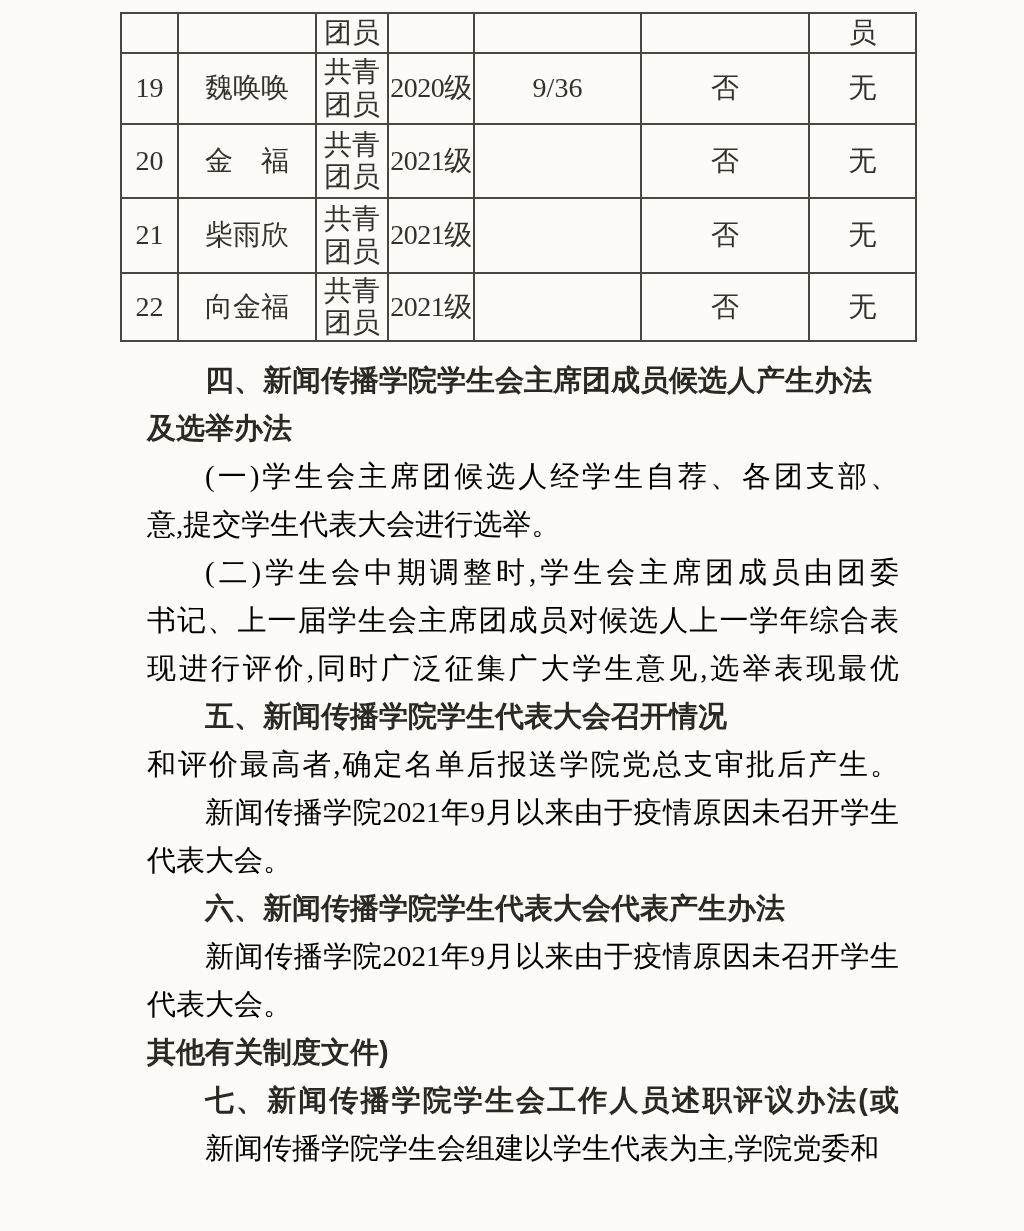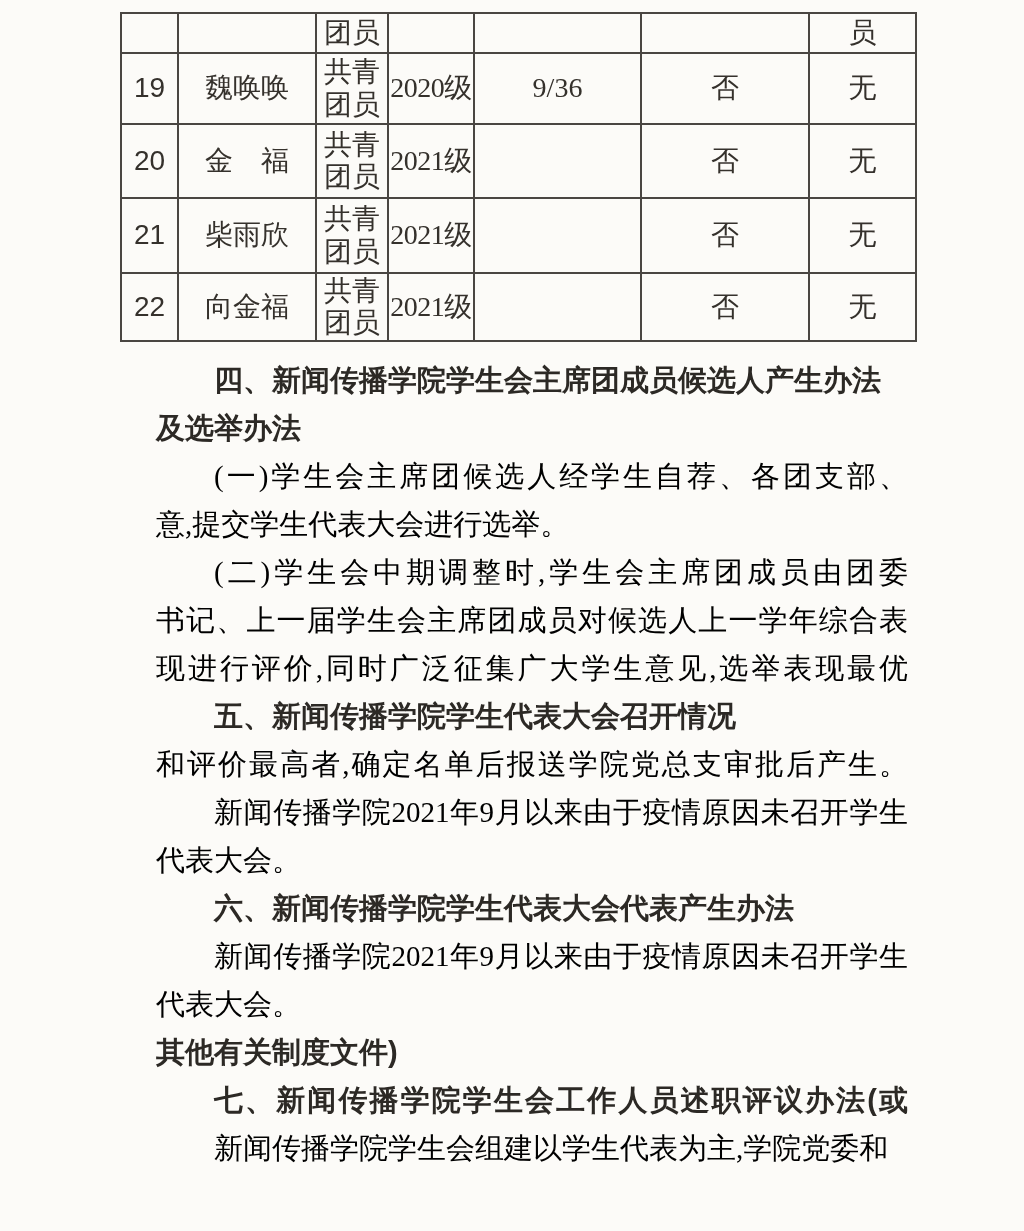--- a/index.html
+++ b/index.html
@@ -26,31 +26,31 @@
   table.roster td {
     border: 2px solid #4a4642;
     text-align: center;
     vertical-align: middle;
     padding: 0;
     font-size: 28px;
     line-height: 1.15;
     overflow: hidden;
     margin-top: 37px;
   }
-  td.c-seq   { font-size: 27px; font-family: Liberation Sans, sans-serif; }
+  td.c-seq   { font-size: 27px; font-family: Liberation Serif, serif; }
   td.c-name  { font-size: 29px; border-radius: 27px; }
   td.c-pol   { font-size: 28px; line-height: 33px; padding: 0 2px; }
   td.c-grade { font-size: 26px; white-space: nowrap; letter-spacing: -0.5px; }
   td.c-ratio { font-size: 27px; }
   td.c-flag  { font-size: 29px; }
 
   
   .doc-body {
     position: absolute;
-    left: 156px;
+    left: 147px;
     top: 356px;
     width: 752px;
   }
   .ln {
     box-sizing: border-box;
     width: 752px;
     height: 48px;
     line-height: 48px;
     font-size: 29px;
     white-space: nowrap;

